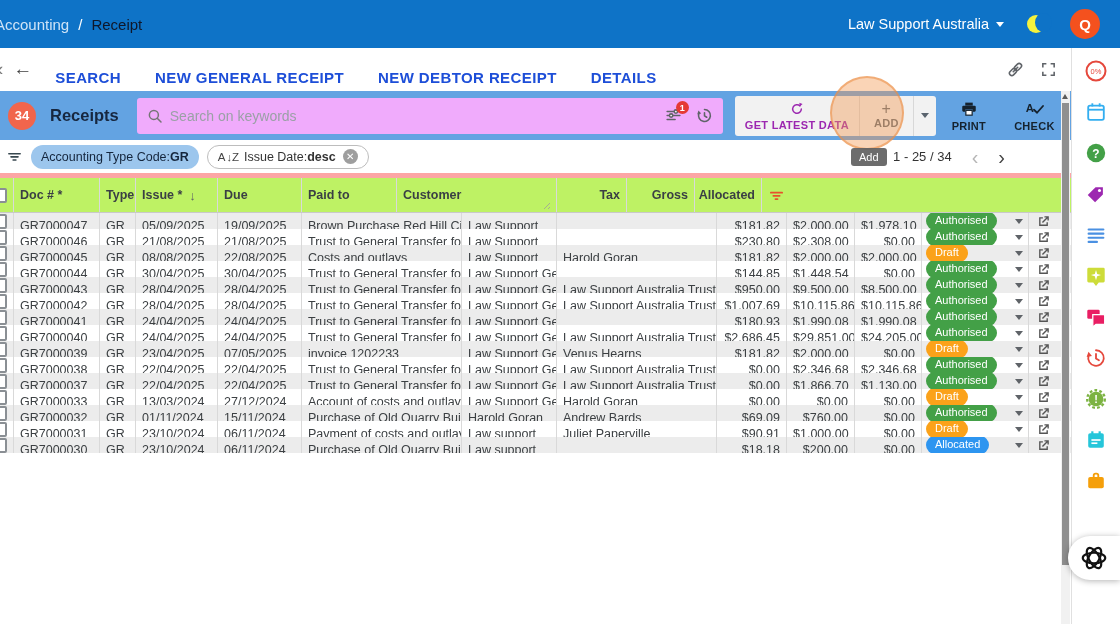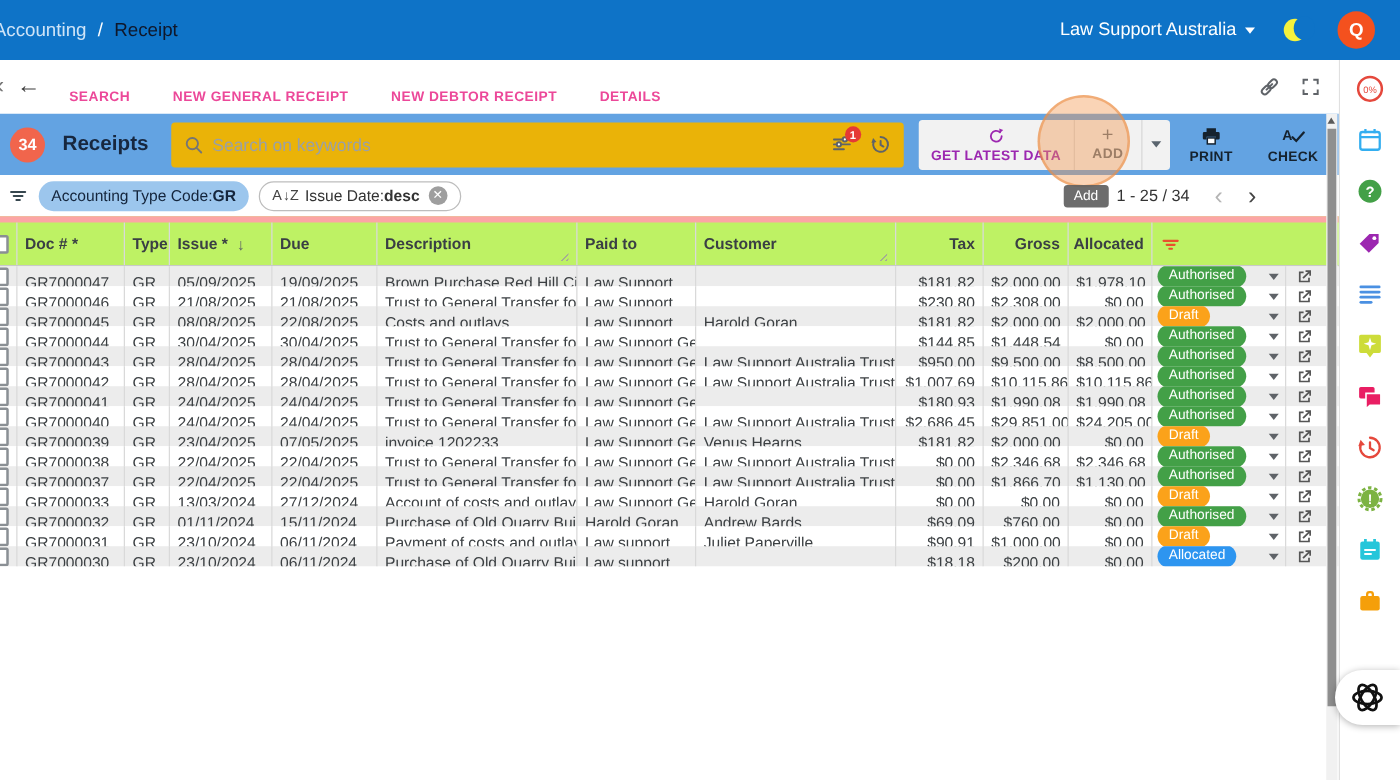--- a/index.html
+++ b/index.html
@@ -22,30 +22,30 @@
 
   
   .body-row { display:flex; height:576px; }
   .main { width:1072px; position:relative; overflow:hidden; border-right:1px solid #e0e0e0; }
   .siderail { flex:1; position:relative; display:flex; flex-direction:column; align-items:center; padding-top:11px; gap:17px; background:#fff; }
 
   
   .tabbar { height:43px; display:flex; align-items:center; padding-right:10px; background:#fff; }
   .nav-chev { font-size:19px; color:#777; margin:0 2px 2px -3px; }
   .nav-back { font-size:19px; color:#3c3c3c; margin:0 6px 2px 8px; cursor:pointer; }
-  .tab { position:relative; height:100%; display:flex; align-items:center; padding:0 17px; font-size:11px; font-weight:700; letter-spacing:.4px; color:#ec4899; cursor:pointer;margin-top:16px; }
+  .tab { position:relative; height:100%; display:flex; align-items:center; padding:0 17px; font-size:15px; font-weight:700; letter-spacing:.4px; color:#1d4ed8; cursor:pointer;margin-top:16px; }
   .tab.active::after { content:""; position:absolute; left:11px; right:11px; bottom:0; height:3px; background:#e8502d; }
   .tabbar-icons { margin-left:auto; display:flex; align-items:center; gap:15px; padding-right:4px; }
   .tabbar-icons svg { display:block; }
 
   
   .toolbar { height:49px; background:#63a3e2; display:flex; align-items:center; padding:0 8px; position:relative; }
   .count-badge { width:28px; height:28px; border-radius:50%; background:#f1654c; color:#fff; font-size:13px; font-weight:700; display:flex; align-items:center; justify-content:center; flex:none; }
   .page-title { font-size:16.5px; font-weight:700; color:#17273f; margin:0 18px 0 14px; }
-  .searchbox { width:586px; height:36px; background:#eab308; border-radius:3px; display:flex; align-items:center; padding:0 9px; gap:6px; flex:none; }
+  .searchbox { width:586px; height:36px; background:#f0abfc; border-radius:3px; display:flex; align-items:center; padding:0 9px; gap:6px; flex:none; }
   .searchbox input { flex:1; border:none; outline:none; font-size:14px; color:#333; background:transparent; }
   .searchbox input::placeholder { color:#9aa0a6; }
   .sb-icon { position:relative; flex:none; display:flex; cursor:pointer; }
   .mini-badge { position:absolute; top:-5px; right:-6px; width:13px; height:13px; border-radius:50%; background:#e53935; color:#fff; font-size:9px; font-weight:700; display:flex; align-items:center; justify-content:center; }
   .btn-group { margin-left:12px; height:40px; background:#f2f2f2; border-radius:3px; display:flex; align-items:stretch; flex:none; }
   .gbtn { display:flex; flex-direction:column; align-items:center; justify-content:center; gap:2px; padding:0 10px; font-size:11px; font-weight:700; letter-spacing:.3px; cursor:pointer; }
   .gbtn.get-latest { color:#9c27b0; }
   .gbtn.add { color:#5f6b76; border-left:1px solid #d8d8d8; padding:0 14px; }
   .plus-glyph { font-size:16px; line-height:12px; font-weight:400; }
   .gcaret { display:flex; align-items:center; padding:0 7px; border-left:1px solid #d8d8d8; cursor:pointer; }
@@ -260,24 +260,20 @@
         <div class="th c-type">
             <span>Type *</span>
           </div>
         <div class="th c-issue">
             <span>Issue *</span>
             <span class="sort-arrow">↓</span>
           </div>
         <div class="th c-due">
             <span>Due</span>
           </div>
-        <div class="th c-desc">
-            <span>Description</span>
-            <span class="resize-handle"></span>
-          </div>
         <div class="th c-paid">
             <span>Paid to</span>
           </div>
         <div class="th c-cust">
             <span>Customer</span>
             <span class="resize-handle"></span>
           </div>
         <div class="th c-tax num">
             <span>Tax</span>
           </div>

